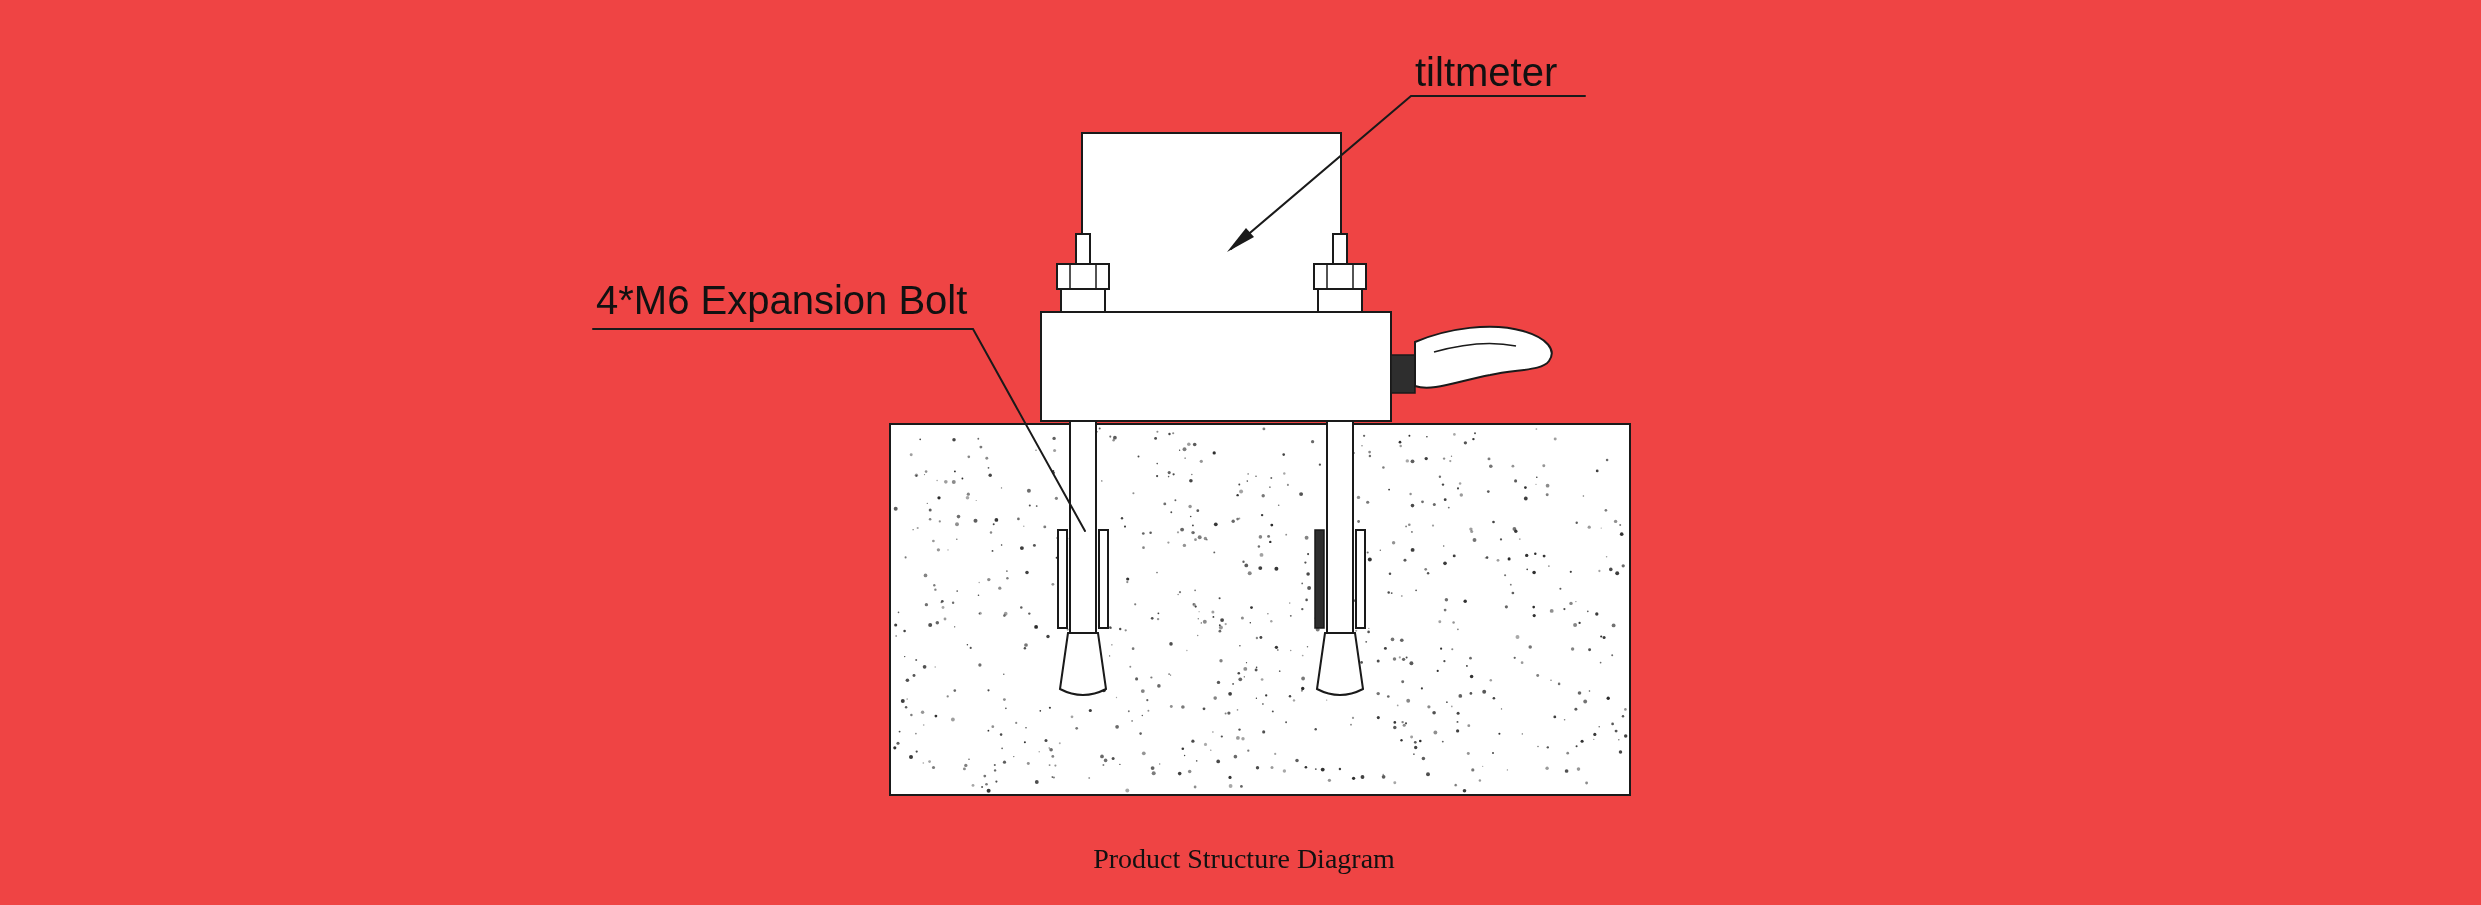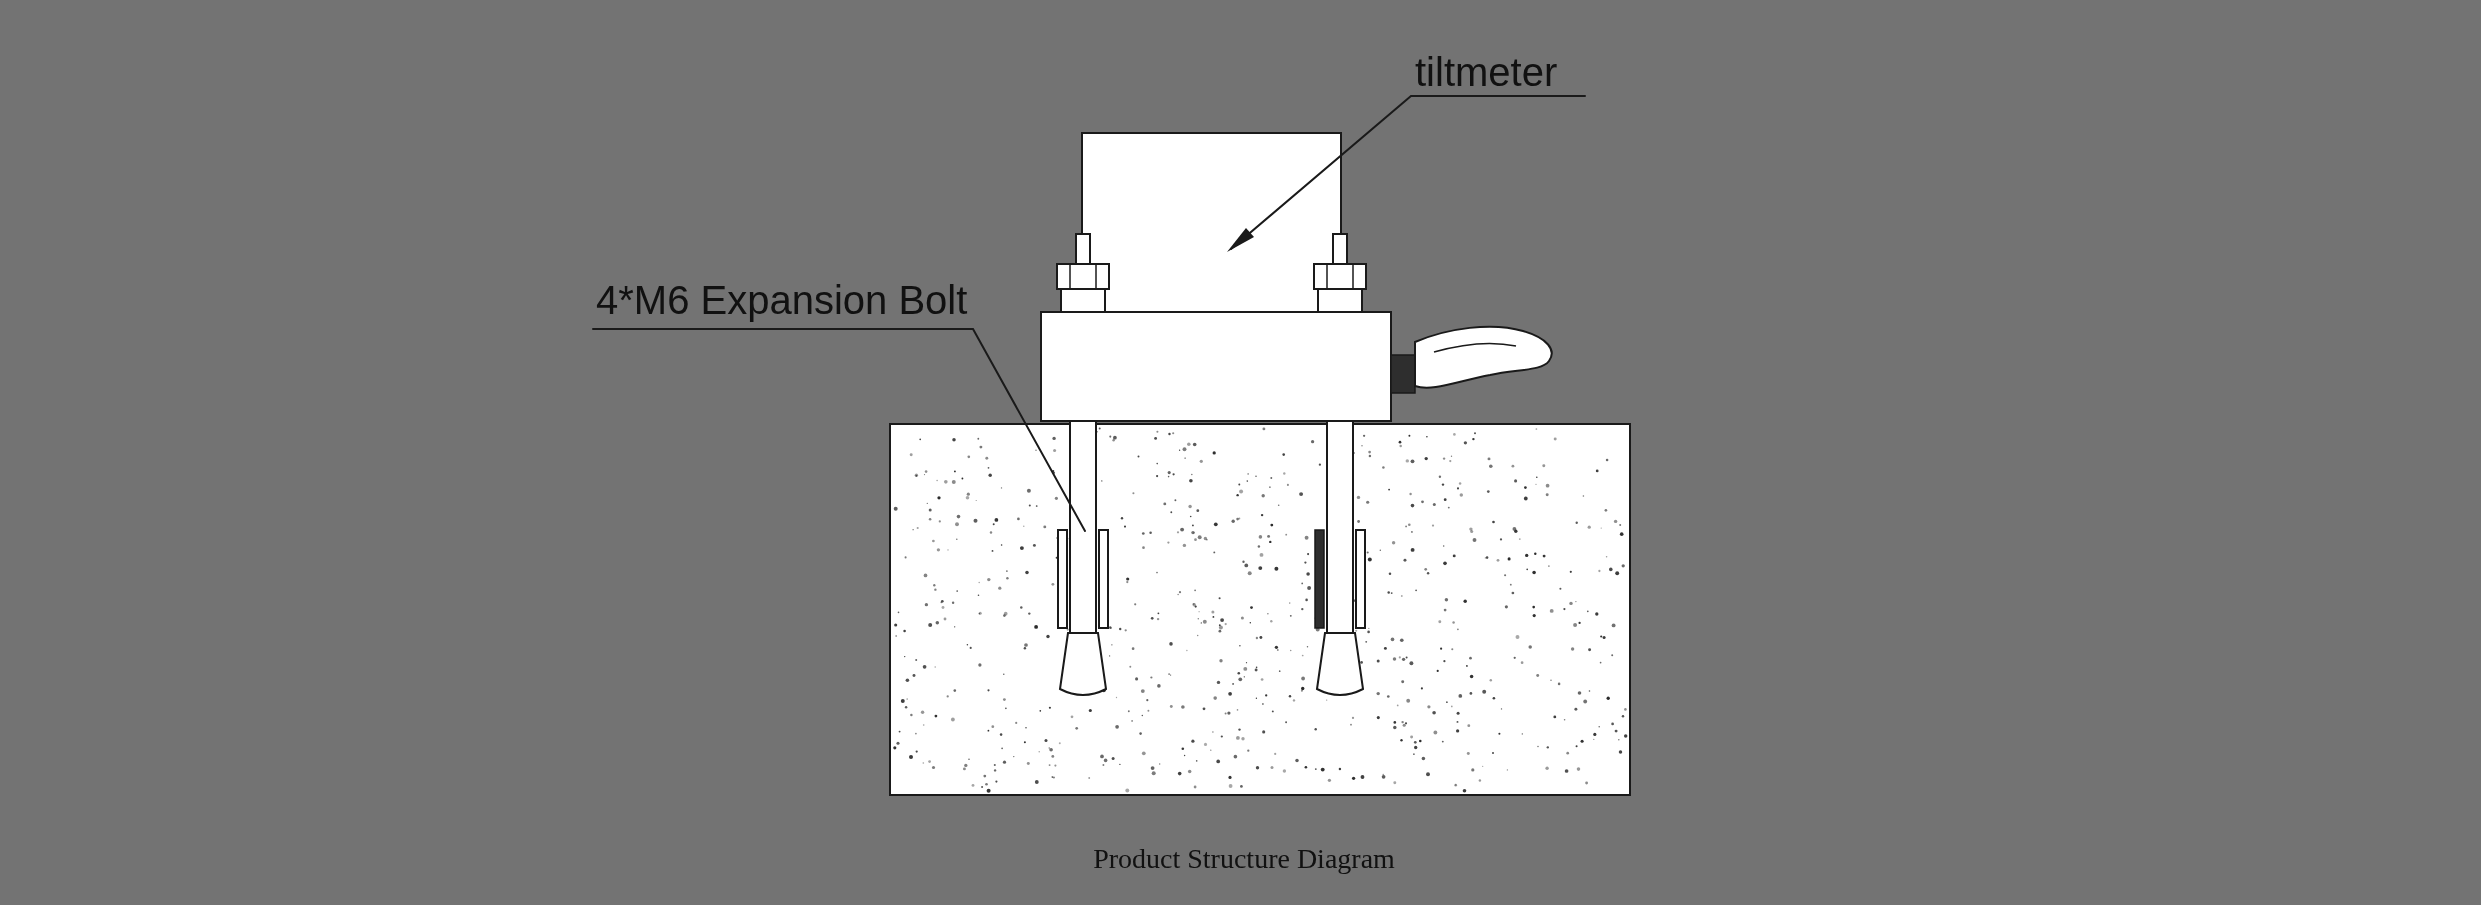--- a/index.html
+++ b/index.html
@@ -4,21 +4,21 @@
 <style>
   html, body {
     margin: 0;
     padding: 0;
     background: #ffffff;
   }
   .stage {
     position: relative;
     width: 2481px;
     height: 905px;
-    background: #737373;
+    background: #ef4444;
     overflow: hidden;
   }
   svg { display: block; }
   .part {
     fill: #ffffff;
     stroke: #1a1a1a;
     stroke-width: 2;
   }
   .part-dark {
     fill: #2e2e2e;

